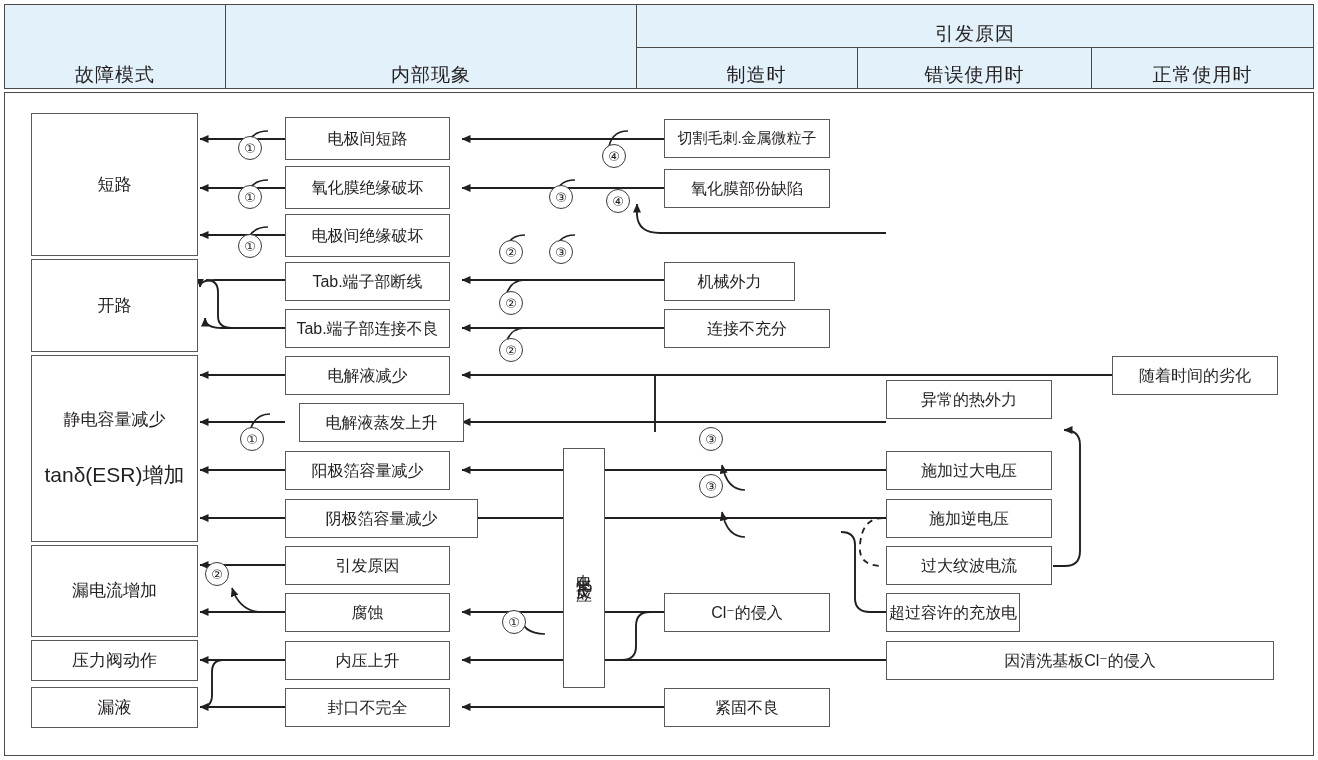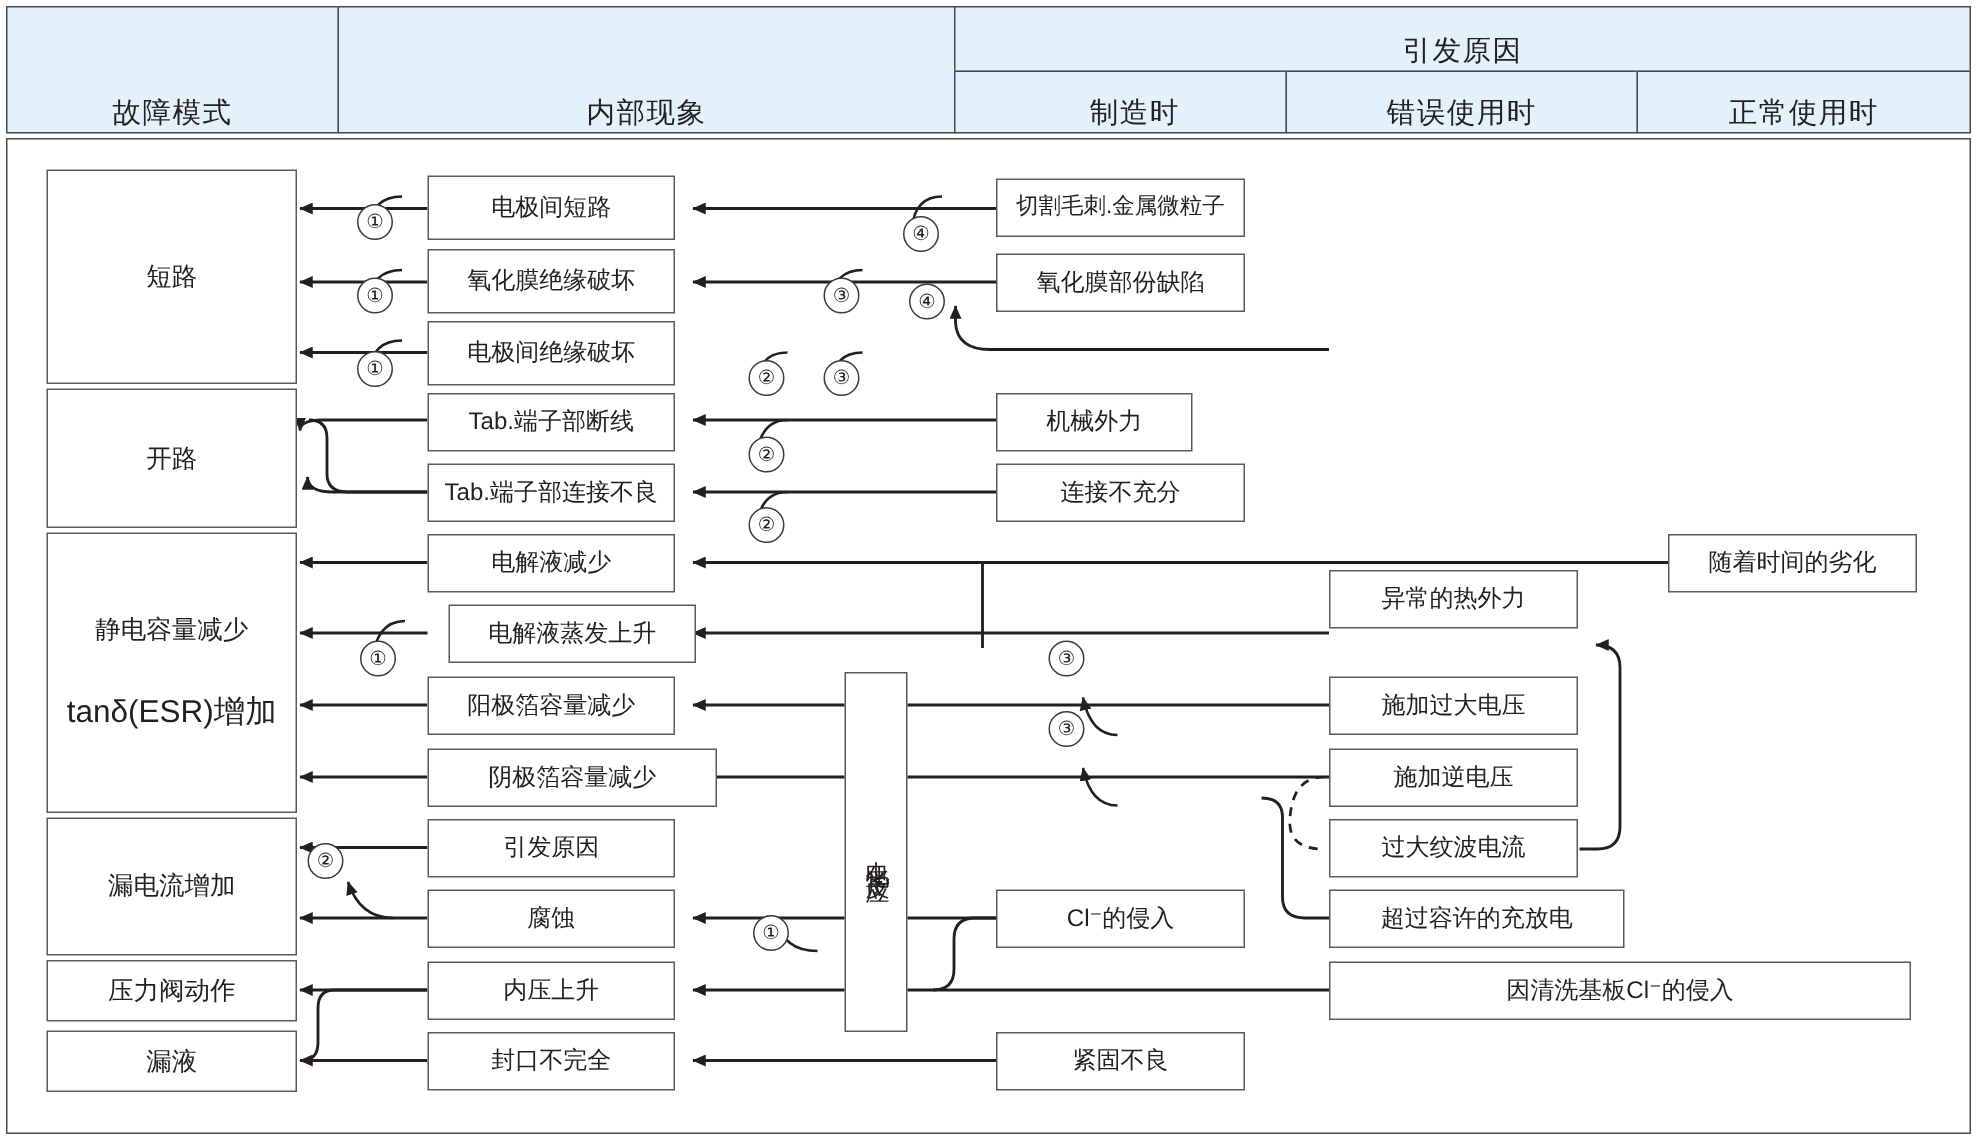--- a/index.html
+++ b/index.html
@@ -284,21 +284,21 @@
   </div>
   <div class="node" style="left:886px;top:451px;width:166px;height:39px;">
     <span>施加过大电压</span>
   </div>
   <div class="node" style="left:886px;top:499px;width:166px;height:39px;">
     <span>施加逆电压</span>
   </div>
   <div class="node" style="left:886px;top:546px;width:166px;height:39px;">
     <span>过大纹波电流</span>
   </div>
-  <div class="node" style="left:886px;top:593px;width:197px;height:39px;">
+  <div class="node" style="left:886px;top:593px;width:134px;height:39px;">
     <span>超过容许的充放电</span>
   </div>
   <div class="node" style="left:886px;top:641px;width:388px;height:39px;">
     <span>因清洗基板Cl⁻的侵入</span>
   </div>
 
   <div class="node" style="left:1112px;top:356px;width:166px;height:39px;">
     <span>随着时间的劣化</span>
   </div>
 

